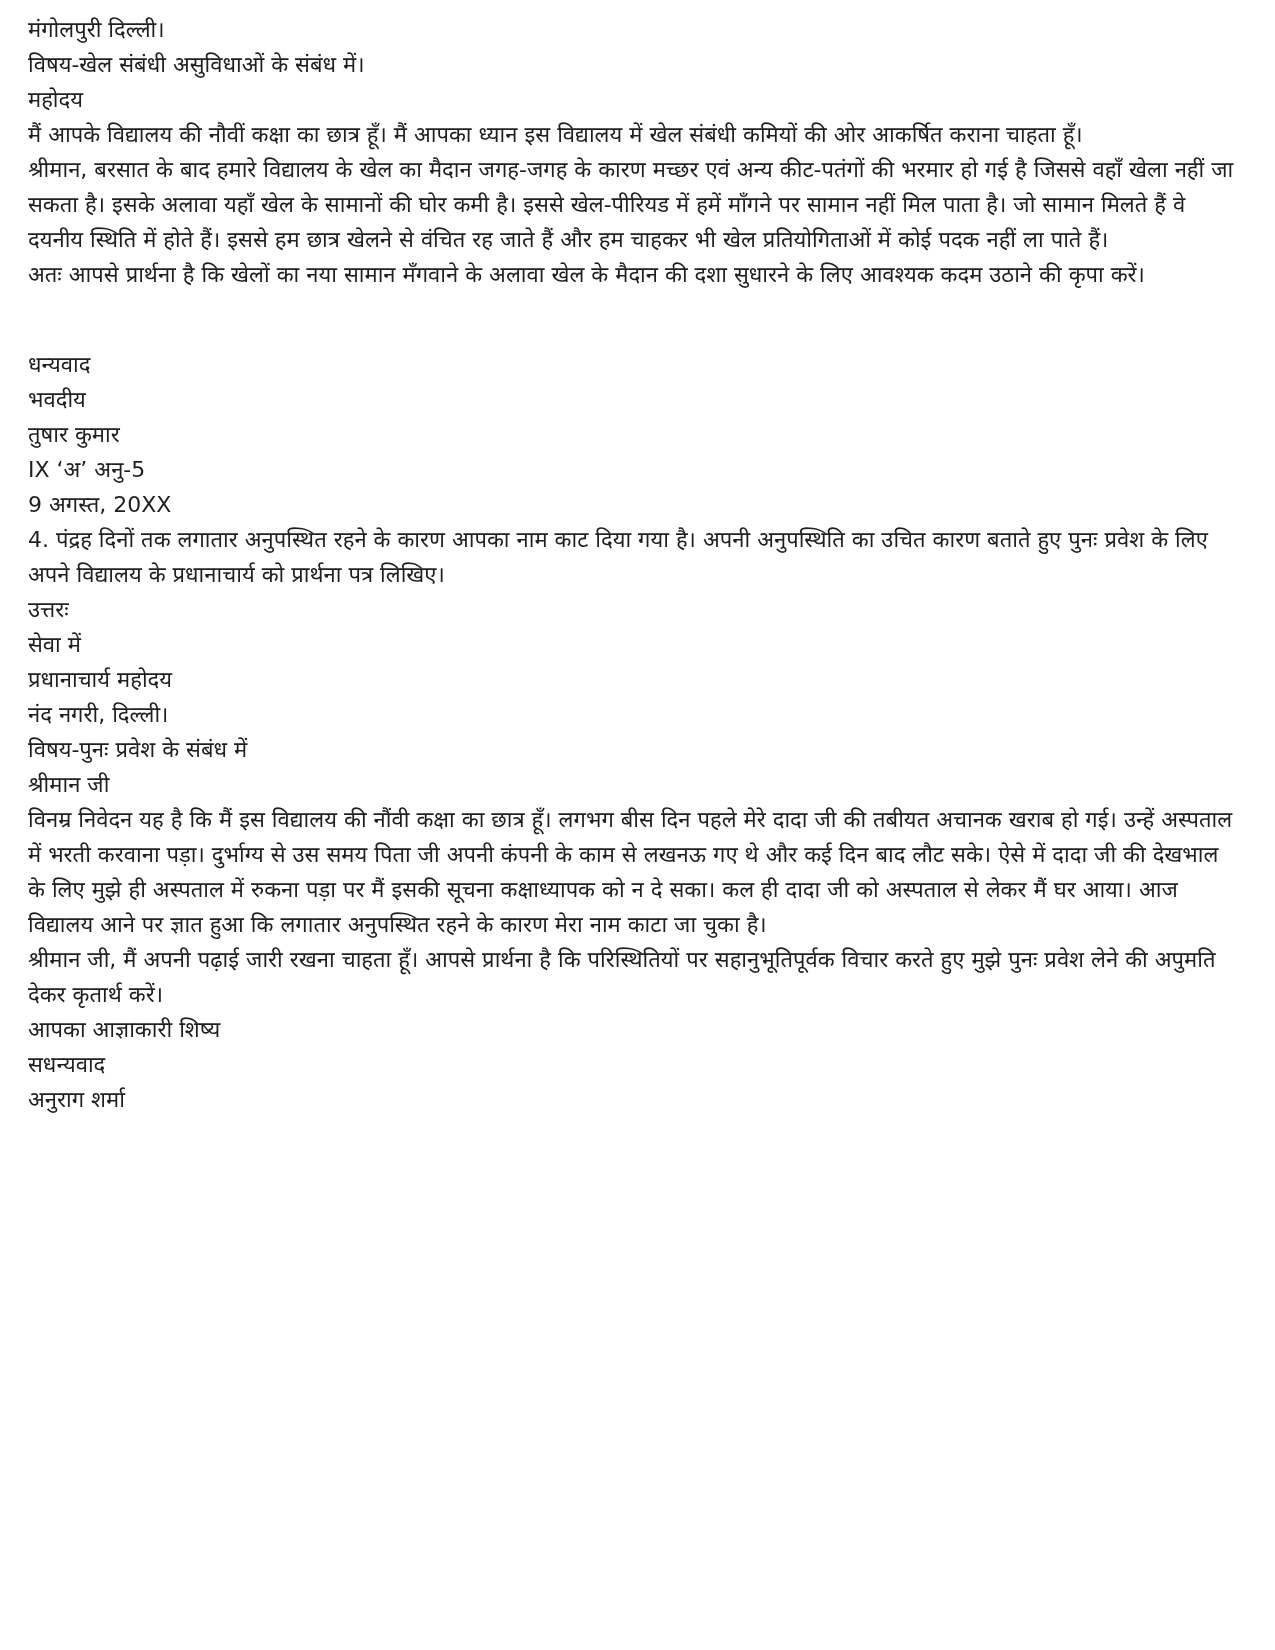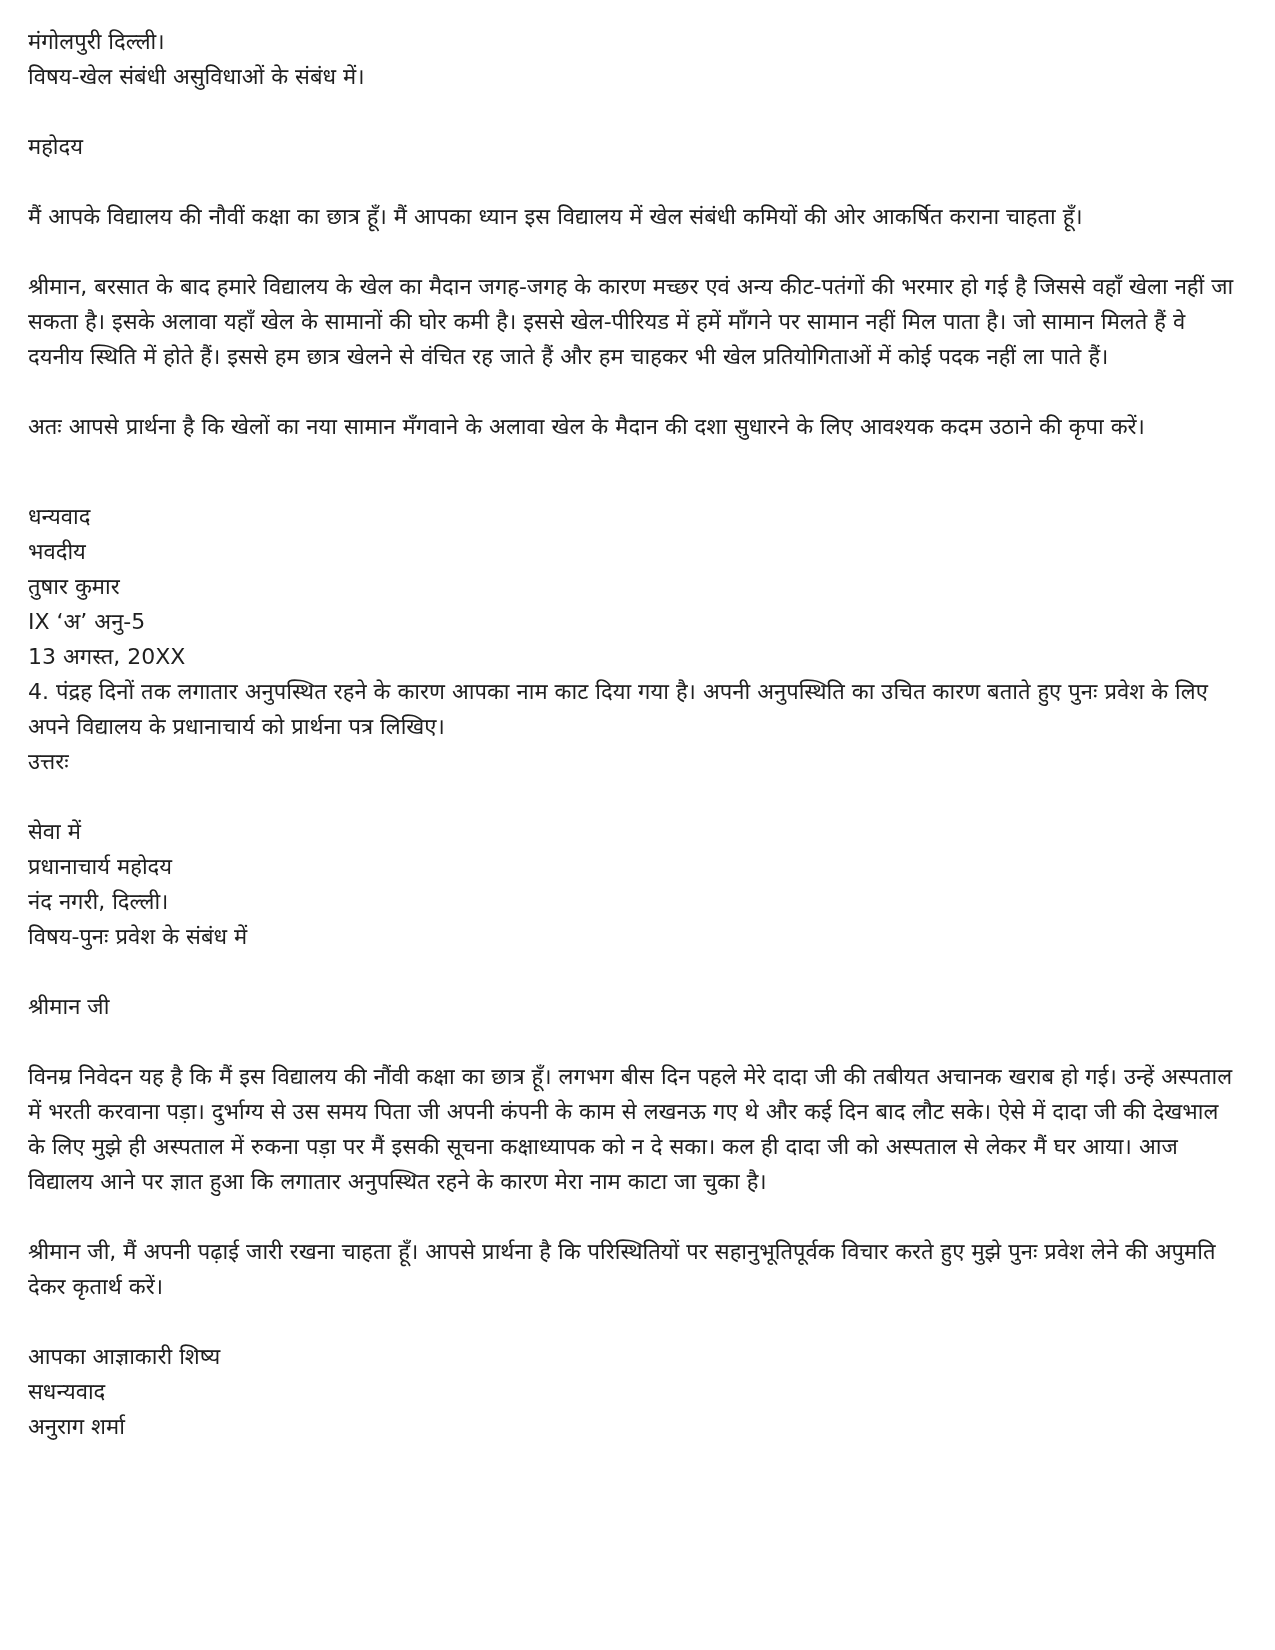--- a/index.html
+++ b/index.html
@@ -8,32 +8,31 @@
     background: #ffffff;
   }
   body {
     width: 1275px;
     min-height: 1650px;
     font-family: "DejaVu Sans", sans-serif;
     color: #1f1f1f;
     -webkit-font-smoothing: antialiased;
   }
   .page {
-    padding: 24px 34px 40px 28px;
+    padding: 12px 34px 40px 28px;
     font-size: 22px;
     line-height: 35px;
   }
   .line {
     white-space: pre-wrap;
   }
   .para {
     margin: 0 0 0 0;
   }
   .block-gap {
-    margin-top: 35px;       
   }
   .big-gap {
     margin-top: 55px;       
   }
   .letter, .question-block {
     margin: 0;
   }
 </style>
 </head>
 <body>
@@ -51,21 +50,21 @@
 
     <p class="para block-gap">श्रीमान, बरसात के बाद हमारे विद्यालय के खेल का मैदान जगह-जगह के कारण मच्छर एवं अन्य कीट-पतंगों की भरमार हो गई है जिससे वहाँ खेला नहीं जा सकता है। इसके अलावा यहाँ खेल के सामानों की घोर कमी है। इससे खेल-पीरियड में हमें माँगने पर सामान नहीं मिल पाता है। जो सामान मिलते हैं वे दयनीय स्थिति में होते हैं। इससे हम छात्र खेलने से वंचित रह जाते हैं और हम चाहकर भी खेल प्रतियोगिताओं में कोई पदक नहीं ला पाते हैं।</p>
 
     <p class="para block-gap">अतः आपसे प्रार्थना है कि खेलों का नया सामान मँगवाने के अलावा खेल के मैदान की दशा सुधारने के लिए आवश्यक कदम उठाने की कृपा करें।</p>
 
     <div class="signature big-gap">
       <div class="line">धन्यवाद</div>
       <div class="line">भवदीय</div>
       <div class="line">तुषार कुमार</div>
       <div class="line">IX ‘अ’ अनु-5</div>
-      <div class="line">13 अगस्त, 20XX</div>
+      <div class="line">9 अगस्त, 20XX</div>
     </div>
   </div>
 
   <div class="question-block block-gap">
     <p class="para">4. पंद्रह दिनों तक लगातार अनुपस्थित रहने के कारण आपका नाम काट दिया गया है। अपनी अनुपस्थिति का उचित कारण बताते हुए पुनः प्रवेश के लिए अपने विद्यालय के प्रधानाचार्य को प्रार्थना पत्र लिखिए।</p>
     <div class="line">उत्तरः</div>
   </div>
 
   <div class="letter">
 

